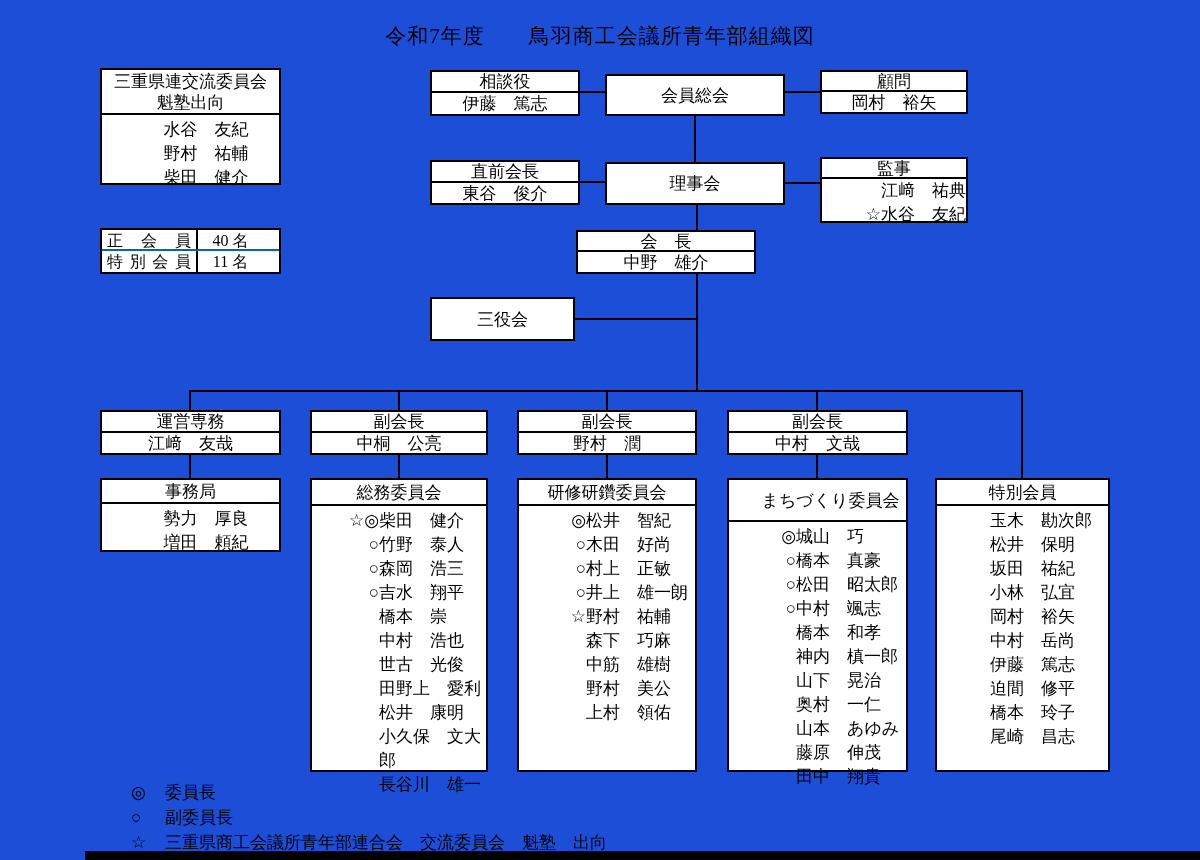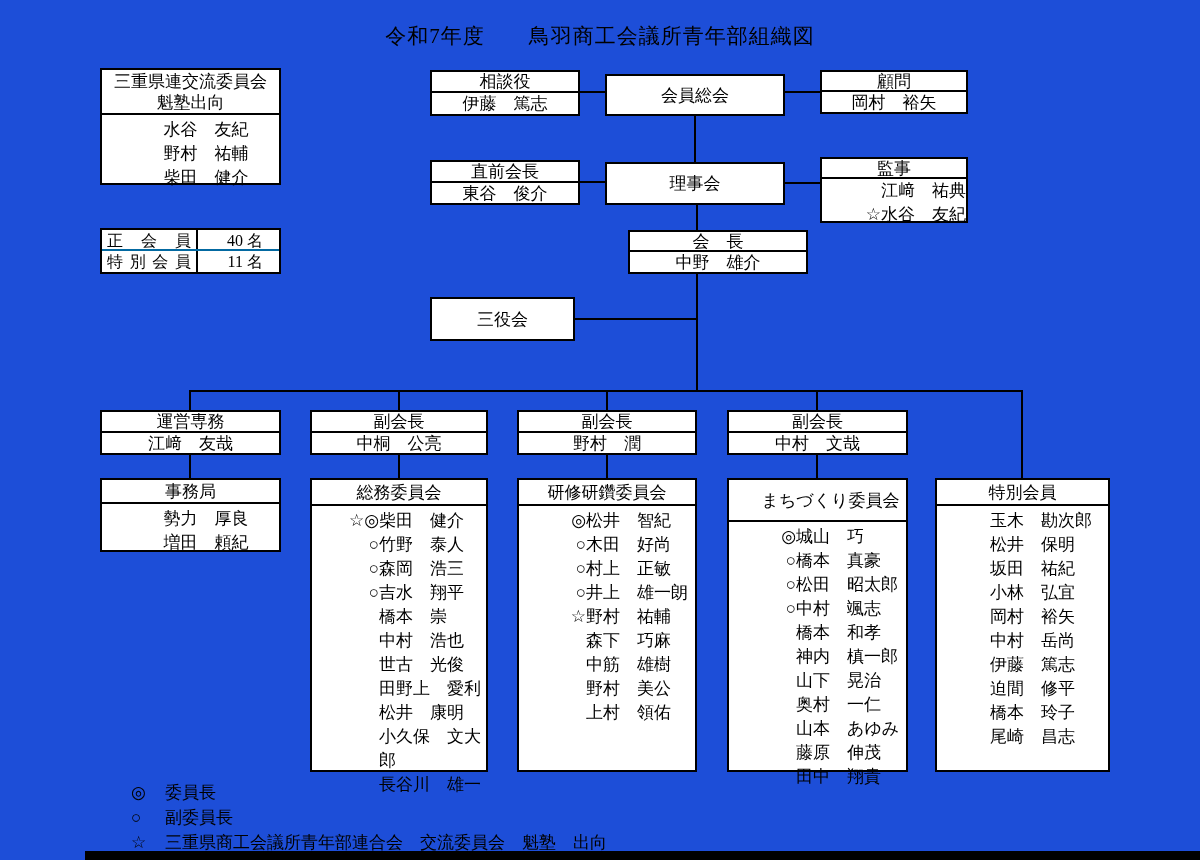--- a/index.html
+++ b/index.html
@@ -21,21 +21,21 @@
   .mname{flex:1;text-align:left;}
   .mlist.narrow .marker{width:22px;}
   .mlist.kanji-list .marker{width:28px;}
   .mlist.centered .mrow{justify-content:center;}
   .mlist.centered .mname{flex:none;}
   .hdr{display:flex;align-items:center;justify-content:center;border-bottom:2px solid #000;font-size:17px;box-sizing:border-box;}
   .cnt-row{display:flex;height:21px;box-sizing:border-box;}
   .cnt-row.first{border-bottom:2px solid #0369a1;}
   .cnt-label{width:96px;border-right:2px solid #000;box-sizing:border-box;
     font-size:16px;line-height:21px;padding:0 5px;text-align:justify;text-align-last:justify;}
-  .cnt-value{flex:1;font-size:16px;line-height:21px;text-align:right;padding-right:16px;}
+  .cnt-value{flex:1;font-size:16px;line-height:21px;text-align:center;padding-right:16px;}
   .ln{position:absolute;background:#000;}
   .legend{position:absolute;left:100px;top:780px;}
   .legend .mrow{line-height:25px;font-size:17px;}
   .legend .marker{width:26px;text-align:left;}
   .legend .mname{margin-left:8px;}
   .bottom-bar{position:absolute;left:85px;right:0;bottom:0;height:9px;background:#000;}
 </style>
 </head>
 <body>
 
@@ -102,21 +102,21 @@
           <span class="marker"></span>
           <span class="mname">江﨑　祐典</span>
         </div>
         <div class="mrow">
           <span class="marker">☆</span>
           <span class="mname">水谷　友紀</span>
         </div>
       </div>
   </div>
 
-  <div class="box" style="left:628px;top:230px;width:180px;height:44px;text-align:right;">
+  <div class="box" style="left:576px;top:230px;width:180px;height:44px;text-align:right;">
     <div class="brow btitle" style="height:20px;">会　長</div>
     <div class="brow" style="height:20px;">中野　雄介</div>
   </div>
 
   <div class="box" style="left:430px;top:297px;width:145px;height:44px;">
     <div class="single">三役会</div>
   </div>
 
   <div class="box" style="left:100px;top:410px;width:181px;height:45px;">
     <div class="brow btitle" style="height:21px;">運営専務</div>

